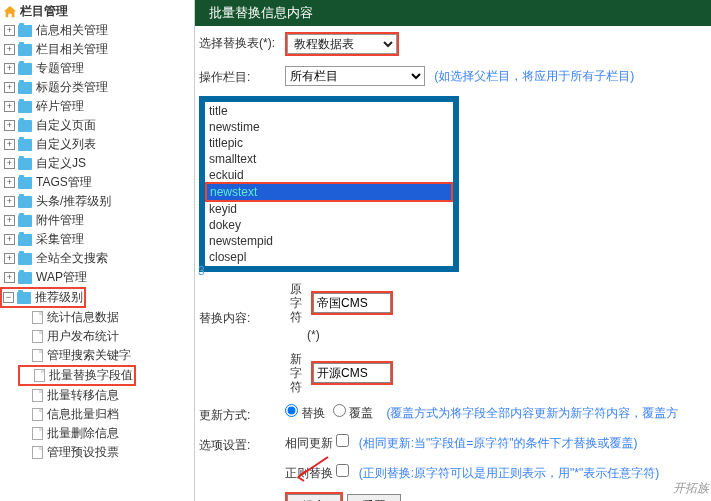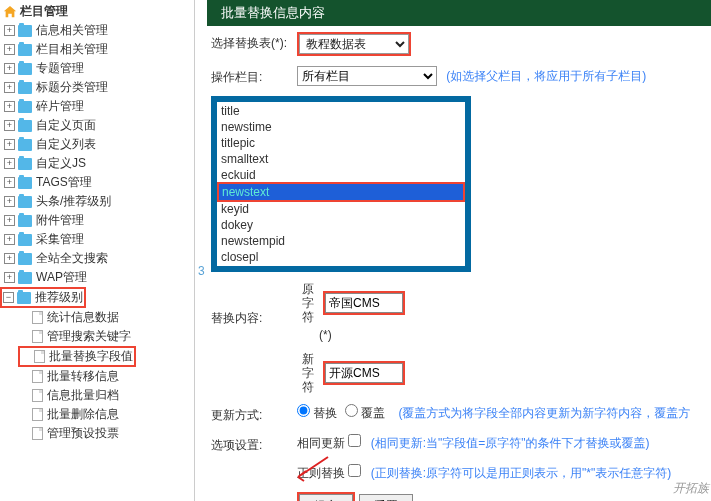--- a/index.html
+++ b/index.html
@@ -1,17 +1,17 @@
 <!DOCTYPE html>
 <html><head>
 <meta charset="utf-8">
 <style>
 * { box-sizing: border-box; margin: 0; padding: 0; }
 body { font-family: "Microsoft YaHei", Arial, sans-serif; font-size: 12px; color: #333; background: #fff; width: 711px; height: 501px; overflow: hidden; position: relative; }
-.container { display: flex; height: 100%; gap: 12px; }
+.container { display: flex; height: 100%; }
 .sidebar { width: 195px; border-right: 1px solid #ccc; overflow: hidden; padding: 2px 0; }
 .tree-root-header { display: flex; align-items: center; padding: 1px 3px; font-weight: normal; }
 .home-icon { width: 14px; height: 14px; margin-right: 3px; }
 .tree-root-title { color: #333; font-weight: bold; }
 .tree { list-style: none; padding-left: 0; }
 .tree li { list-style: none; }
 .tree-item { display: flex; align-items: center; padding: 1px 0 1px 4px; white-space: nowrap; cursor: pointer; }
 .expander { width: 11px; height: 11px; border: 1px solid #888; display: inline-flex; align-items: center; justify-content: center; font-size: 9px; line-height: 1; margin-right: 3px; color: #555; background: #fff; }
 .folder-icon { width: 14px; height: 12px; background: #53b7e8; border-radius: 1px; margin-right: 4px; position: relative; display: inline-block; }
 .folder-icon::before { content: ""; position: absolute; top: -2px; left: 1px; width: 5px; height: 2px; background: #53b7e8; border-radius: 1px 1px 0 0; }
@@ -163,20 +163,26 @@
           </div><ul class="tree subtree">
             <li>
               <div class="tree-item">
                 <span class="file-icon"></span>
                 <span>统计信息数据</span>
               </div>
             </li>
             <li>
               <div class="tree-item">
                 <span class="file-icon"></span>
+                <span>用户发布统计</span>
+              </div>
+            </li>
+            <li>
+              <div class="tree-item">
+                <span class="file-icon"></span>
                 <span>管理搜索关键字</span>
               </div>
             </li>
             <li><div class="tree-item box-red" style="display: inline-flex;">
                 <span class="file-icon"></span>
                 <span>批量替换字段值</span>
               </div></li>
             <li>
               <div class="tree-item">
                 <span class="file-icon"></span>

